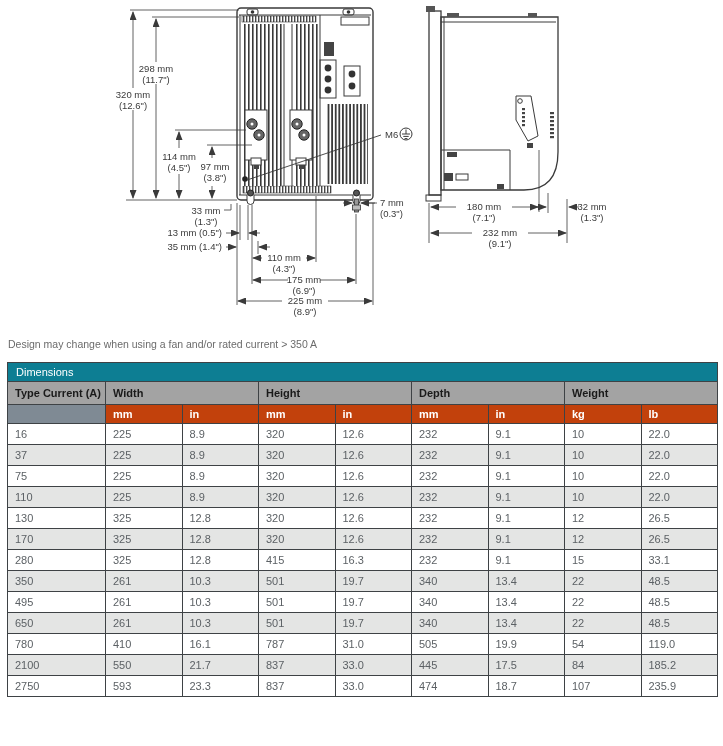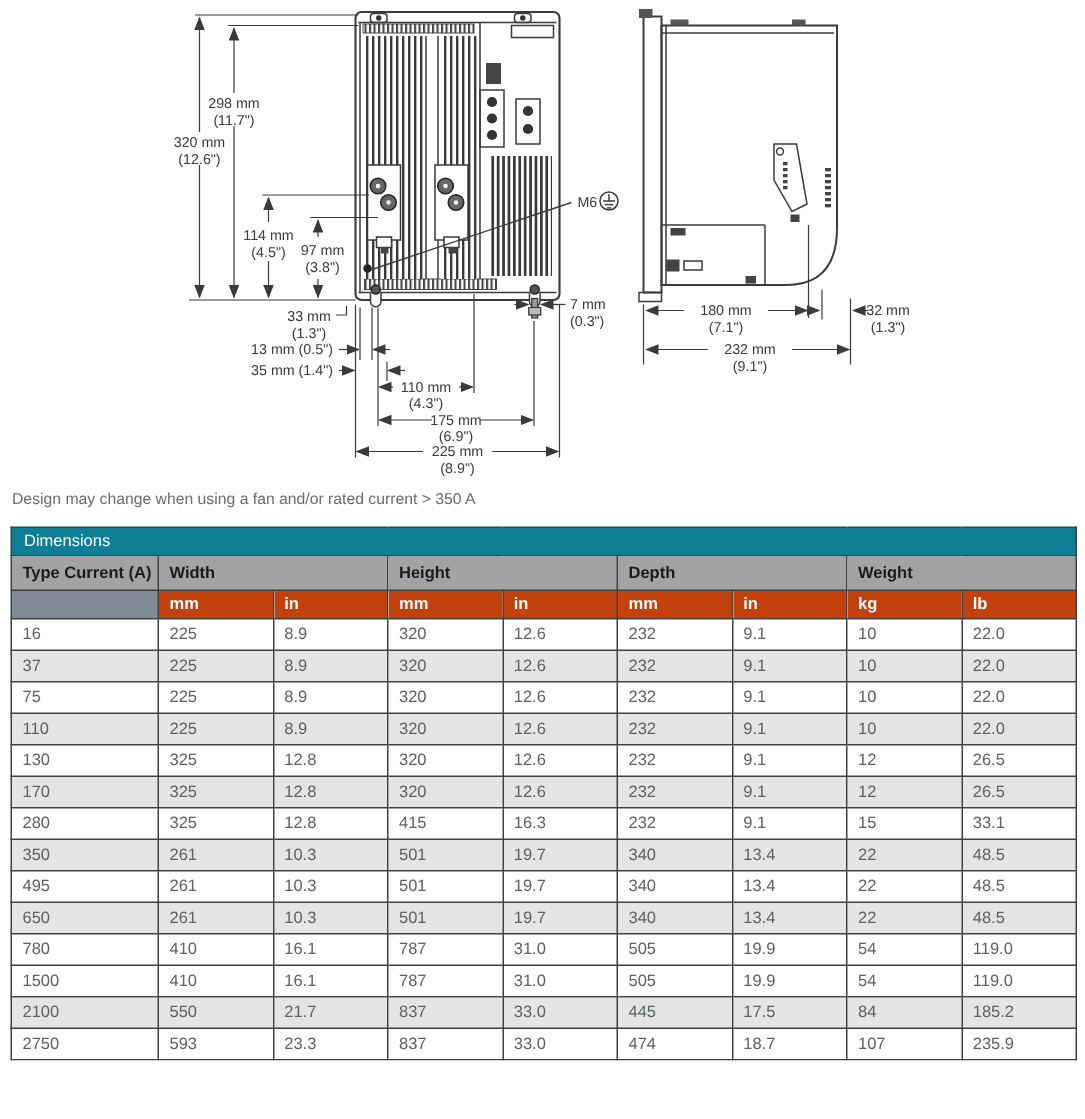--- a/index.html
+++ b/index.html
@@ -1,19 +1,19 @@
 <!DOCTYPE html>
 <html><head>
 <meta charset="utf-8">
 <style>
   html,body{margin:0;padding:0;background:#fff;}
   body{width:723px;font-family:"Liberation Sans",sans-serif;-webkit-font-smoothing:antialiased;}
   .page{width:723px;}
   svg text{font-family:"Liberation Sans",sans-serif;font-size:9.5px;fill:#3a3a3a;}
-  .note{font-size:10.5px;color:#6b6b6b;margin:0 0 12px 8px;}
+  .note{font-size:10.5px;color:#6b6b6b;margin:12px 0 12px 8px;}
   table.dim{border-collapse:collapse;margin:0 7px;width:709px;table-layout:fixed;}
   table.dim th,table.dim td{border:1.5px solid #3e4245;font-size:11px;text-align:left;
     padding:3px 7px;overflow:hidden;white-space:nowrap;}
   tr.banner th{background:#0d7e93;color:#fff;font-weight:normal;padding:3px 8px;font-size:11px;}
   tr.groups th{background:#a3a3a3;color:#1a1a1a;font-weight:bold;padding:5px 7px;}
   tr.units th{background:#c2410c;color:#fff;font-weight:bold;padding:3px 7px;}
   tr.units td{background:#7f8a94;}
   tbody td{color:#5c6165;line-height:14px;}
   tbody tr.stripe td{background:#e4e5e4;}
 </style>
@@ -385,31 +385,20 @@
           <td>780</td>
           <td>410</td>
           <td>16.1</td>
           <td>787</td>
           <td>31.0</td>
           <td>505</td>
           <td>19.9</td>
           <td>54</td>
           <td>119.0</td>
         </tr>
-        <tr>
-          <td>1500</td>
-          <td>410</td>
-          <td>16.1</td>
-          <td>787</td>
-          <td>31.0</td>
-          <td>505</td>
-          <td>19.9</td>
-          <td>54</td>
-          <td>119.0</td>
-        </tr>
         <tr class="stripe">
           <td>2100</td>
           <td>550</td>
           <td>21.7</td>
           <td>837</td>
           <td>33.0</td>
           <td>445</td>
           <td>17.5</td>
           <td>84</td>
           <td>185.2</td>

